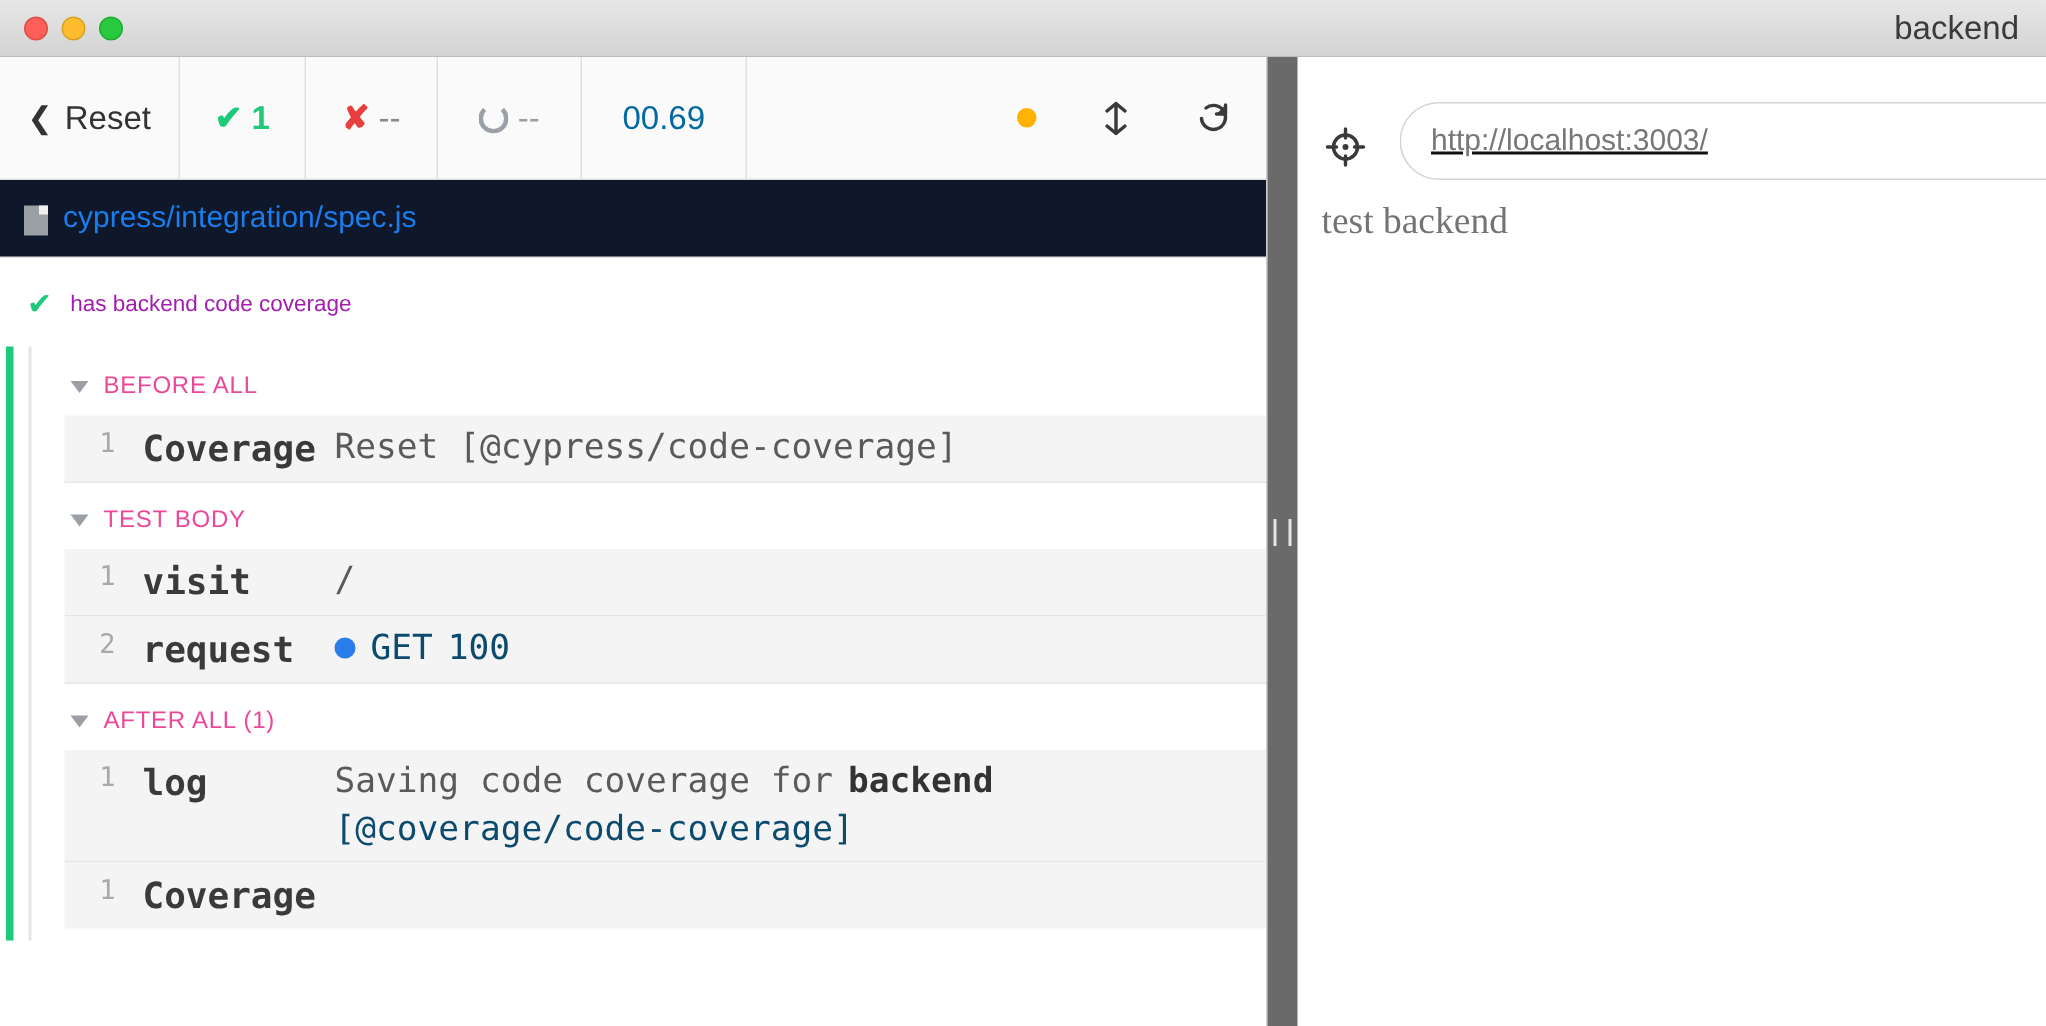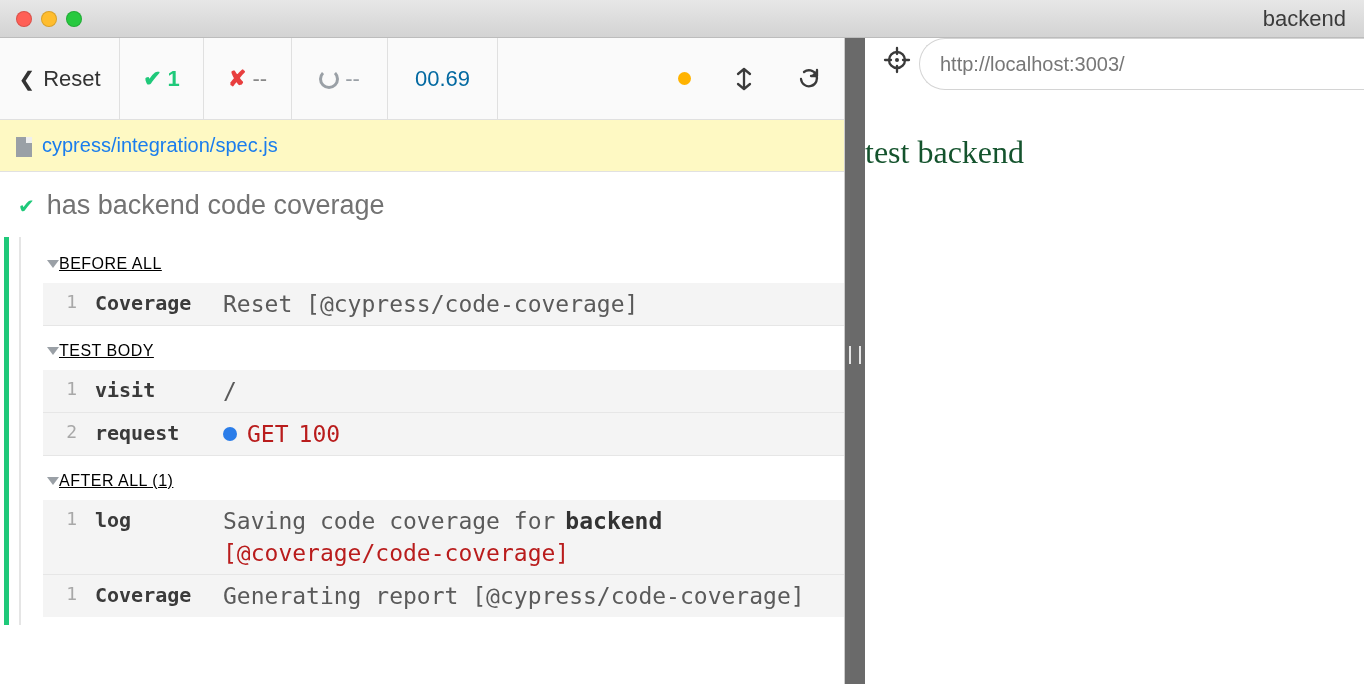--- a/index.html
+++ b/index.html
@@ -54,75 +54,74 @@
   .tb-view { width:60px; border-right:none;}
   .tb-reload { width:70px; border-right:none;}
   .icon-stroke { stroke:#3a3a3a; stroke-width:2.3; fill:none; stroke-linecap:round; stroke-linejoin:round;}
 
   .check { color:#1fc97a; font-size:22px; }
   .xmark { color:#e83e3e; font-size:22px; font-weight:700;}
   .spinner { width:20px;height:20px;border:3px solid #9aa0a6;border-radius:50%; border-top-color:transparent;}
 
   
   .spec-row {
-    background:#fef9c3; border-bottom:1px solid #e1e1e1;
+    background:#0f172a; border-bottom:1px solid #e1e1e1;
     padding: 14px 16px; display:flex; align-items:flex-end; gap:10px;
   }
   .file-icon { width:16px;height:20px;background:#9aa0a6; position:relative;}
   .file-icon::after{content:"";position:absolute;right:0;top:0;width:6px;height:6px;background:#efefef;}
   .spec-path { color:#1a7ded; font-size:20px; font-weight:500;}
 
   
   .tests { flex:1; overflow:auto; padding: 4px 0 20px 0;}
   .test-title-row { display:flex; align-items:center; gap:12px; padding: 14px 12px 16px 18px;}
   .test-title-row .check { font-size:20px; }
-  .test-title { color:#737373; font-size:27px;}
+  .test-title { color:#a21caf; font-size:15px;}
 
   .group { border-left: 5px solid #1fc97a; margin-left:4px; padding-left: 4px;}
   .group-inner { border-left: 2px solid #e5e5e5; margin-left: 6px; padding: 2px 0 8px 22px;}
 
   .section-header {
-    display:flex; align-items:center; gap:0; color:#000000; font-size:16px; letter-spacing:.5px;
+    display:flex; align-items:center; gap:10px; color:#ec4899; font-size:16px; letter-spacing:.5px;
     padding: 16px 0 10px 4px;
-    text-decoration: underline;
   }
   .caret-down {
     width:0;height:0;border-left:6px solid transparent;border-right:6px solid transparent;border-top:8px solid #9aa0a6;
   }
 
   .cmd-row {
     display:flex; align-items:flex-start; gap:18px;
     background:#f4f4f4; border-bottom:1px solid #e6e6e6;
     padding: 8px 14px 8px 14px;
     font-family: "SFMono-Regular","Menlo","Consolas",monospace;
     color:#4e4e4e;
   }
   .cmd-row:last-child { border-bottom:none; }
   .cmd-num { width:20px; text-align:right; color:#a8a8a8; font-size:18px;}
-  .cmd-name { width:110px; font-weight:700; color:#3a3a3a; font-size:20px;}
+  .cmd-name { width:110px; font-weight:700; color:#3a3a3a; font-size:24px;}
   .cmd-msg { flex:1; font-size:23px; color:#5a5a5a; display:flex; flex-direction:column; gap:6px;}
   .cmd-msg .line { display:flex; align-items:center; gap:10px; flex-wrap:wrap;}
-  .pale { color:#b91c1c;}
+  .pale { color:#0c4a6e;}
   .msg-strong { font-weight:700; color:#333;}
   .req-dot { width:14px;height:14px;border-radius:50%;background:#2b7de9; display:inline-block;}
 
   
   .url-bar {
-    height: 82px; display:flex; align-items:flex-start; gap:0; padding: 0 0 0 10px; border-bottom:0;
+    height: 82px; display:flex; align-items:flex-end; gap:14px; padding: 0 0 0 10px; border-bottom:0;text-decoration:underline;
   }
   .selector-icon { width:44px;height:44px; display:flex;align-items:center;justify-content:center;}
   .url-input {
     flex:1; height:52px; border:1px solid #d4d4d4; border-right:none; border-radius: 28px 0 0 28px;
     background:#fff; padding: 0 20px; display:flex; align-items:center;
     color:#777; font-size:20px;
   }
   .app-content {
-    padding: 14px 0;
+    padding: 14px 16px;
     font-family: "Times New Roman", serif;
-    font-size: 32px; color:#14532d;
+    font-size: 25px; color:#737373;
   }
 </style>
 </head>
 <body>
 
 <div class="titlebar">
   <div class="traffic">
     <div class="dot red"></div>
     <div class="dot yellow"></div>
     <div class="dot green"></div>
@@ -232,23 +231,20 @@
                 <span>Saving code coverage for </span>
                 <span class="msg-strong">backend</span>
               </span>
               <span class="line pale">[@coverage/code-coverage]</span>
             </div>
           </div>
 
           <div class="cmd-row">
             <span class="cmd-num">1</span>
             <span class="cmd-name">Coverage</span>
-            <div class="cmd-msg">
-                <span class="line">Generating report [@cypress/code-coverage]</span>
-              </div>
           </div>
 
         </div>
       </div>
     </div>
   </div>
 
   <div class="gutter"></div>
 
   <div class="right">

